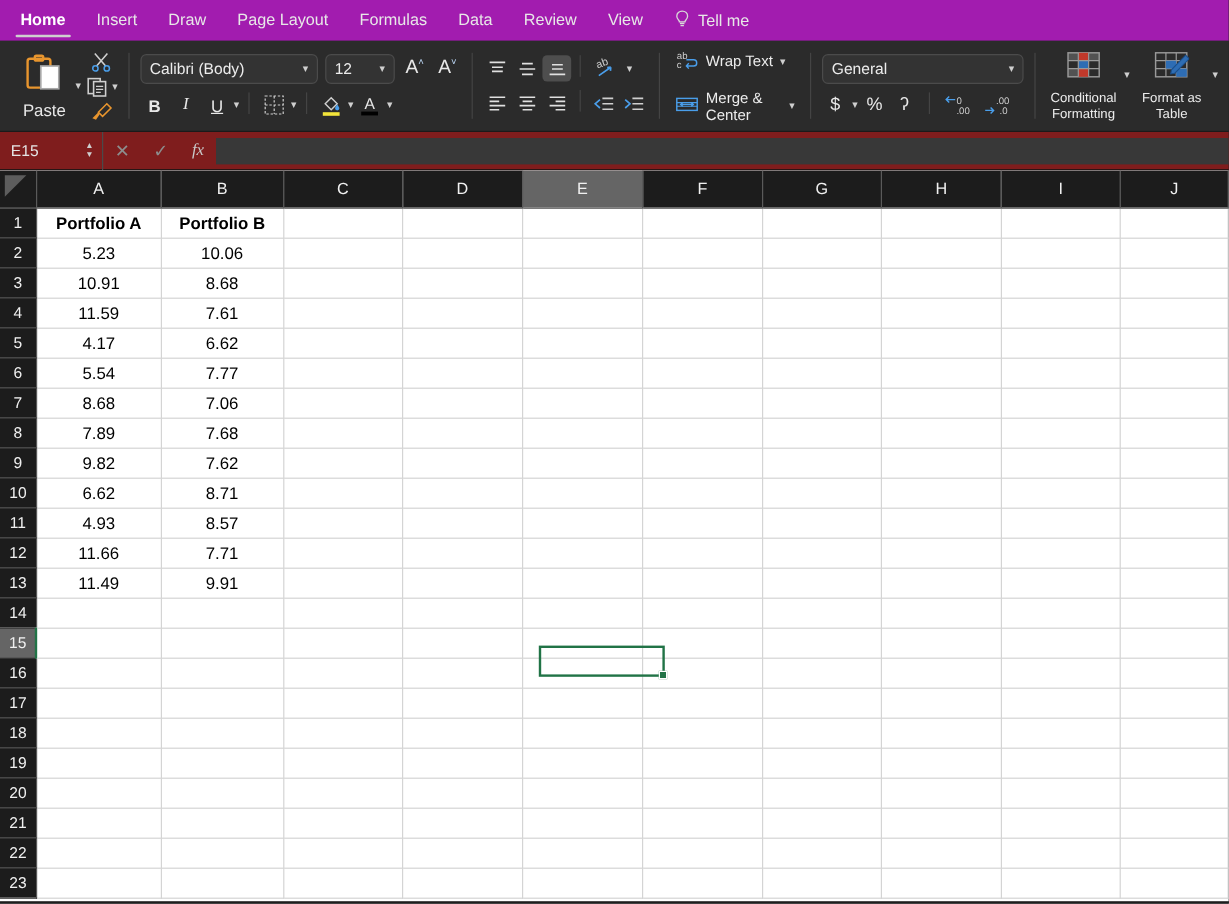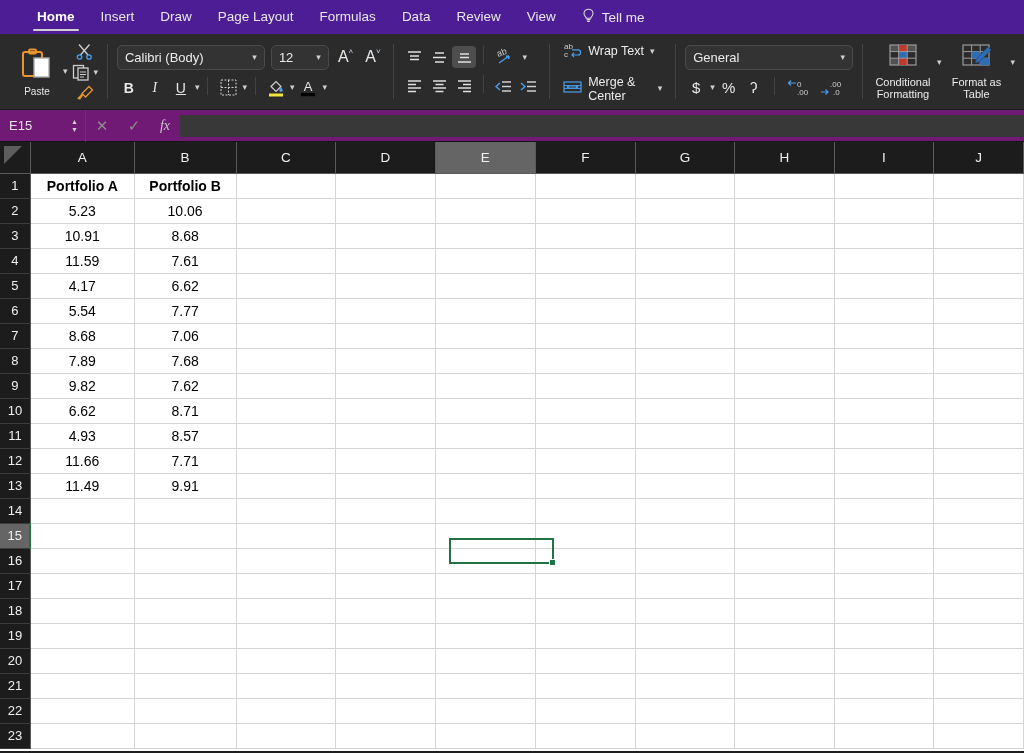--- a/index.html
+++ b/index.html
@@ -7,24 +7,24 @@
     width: 1024px; height: 753px;
     overflow: hidden;
     background: #1e1e1e;
     font-family: "Liberation Sans", sans-serif;
     -webkit-font-smoothing: antialiased;
   }
 
   
   .menubar {
     height: 34px;
-    background: #4c1d95;
+    background: #a21caf;
     display: flex;
     align-items: center;
-    padding-left: 24px;
+    padding-left: 4px;
     gap: 0px;
   }
   .menu-item {
     color: #e8e8e8;
     font-size: 13.5px;
     padding: 0 13px;
     height: 34px;
     line-height: 34px;
     position: relative;
     white-space: nowrap;
@@ -48,21 +48,21 @@
   }
   .rb-group { display: flex; align-items: center; height: 100%; padding: 0 7px; }
   .rb-sep { width: 1px; background: #444; margin: 10px 2px; align-self: stretch; }
 
   .caret { font-size: 9px; color: #cfcfcf; line-height: 1; }
   .caret-b { font-size: 9px; color: #bcd7f5; line-height: 1; }
 
   
   .paste-block { display: flex; align-items: center; gap: 2px; padding-left: 6px; }
   .paste-main { display: flex; flex-direction: column; align-items: center; width: 48px; }
-  .paste-label { color: #e8e8e8; font-size: 10px; margin-top: 1px; }
+  .paste-label { color: #e8e8e8; font-size: 14px; margin-top: 1px; }
   .clip-stack { display: flex; flex-direction: column; gap: 4px; align-items: center; padding-left: 2px;}
   .mini-ic { display: flex; align-items: center; gap: 3px; }
 
   
   .field {
     background: #333333;
     border: 1px solid #4b4b4b;
     border-radius: 5px;
     height: 25px;
     display: flex; align-items: center;
@@ -93,21 +93,21 @@
   
   .numrow2 { display: flex; align-items: center; gap: 3px; margin-top: 7px; }
   .sym { color: #e8e8e8; font-size: 15px; width: 22px; text-align: center; }
 
   .bigbtn { display: flex; flex-direction: column; align-items: center; width: 62px; }
   .bigbtn .lbl { color: #ececec; font-size: 11px; text-align: center; line-height: 12.5px; margin-top: 3px; }
 
   
   .fbar {
     height: 32px;
-    background: #701a75;
+    background: #7f1d1d;
     display: flex; align-items: center;
     border-bottom: 1px solid #151515;
   }
   .namebox {
     width: 86px; height: 32px;
     display: flex; align-items: center; justify-content: space-between;
     padding: 0 7px 0 9px;
     color: #e4e4e4; font-size: 13px;
     border-right: 1px solid #4a4a4a;
   }

